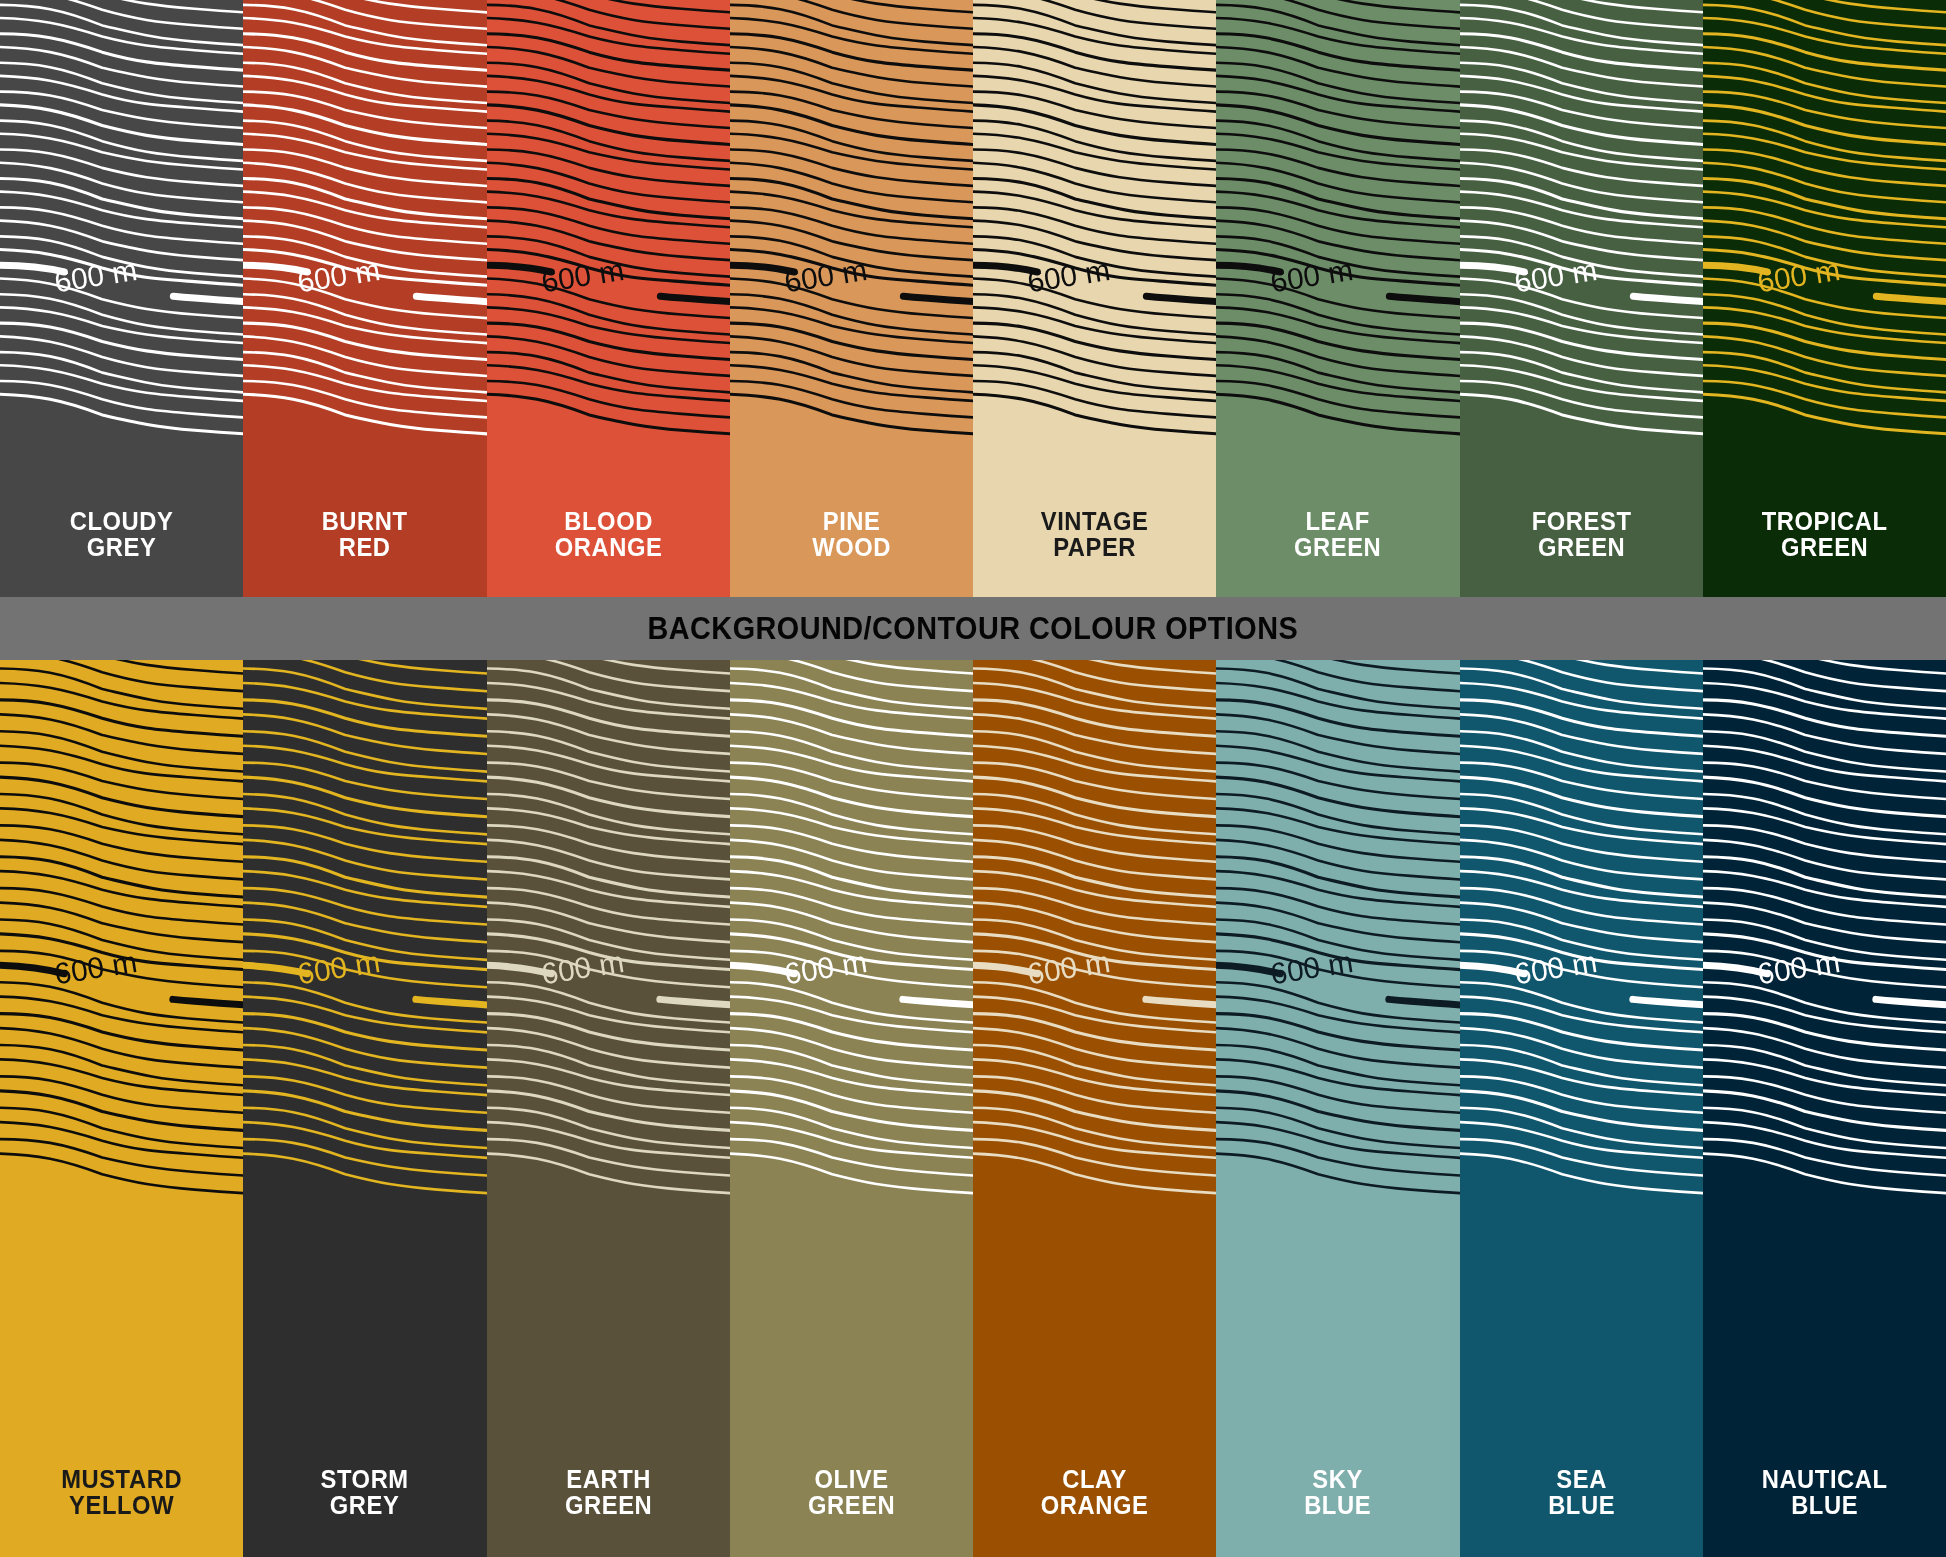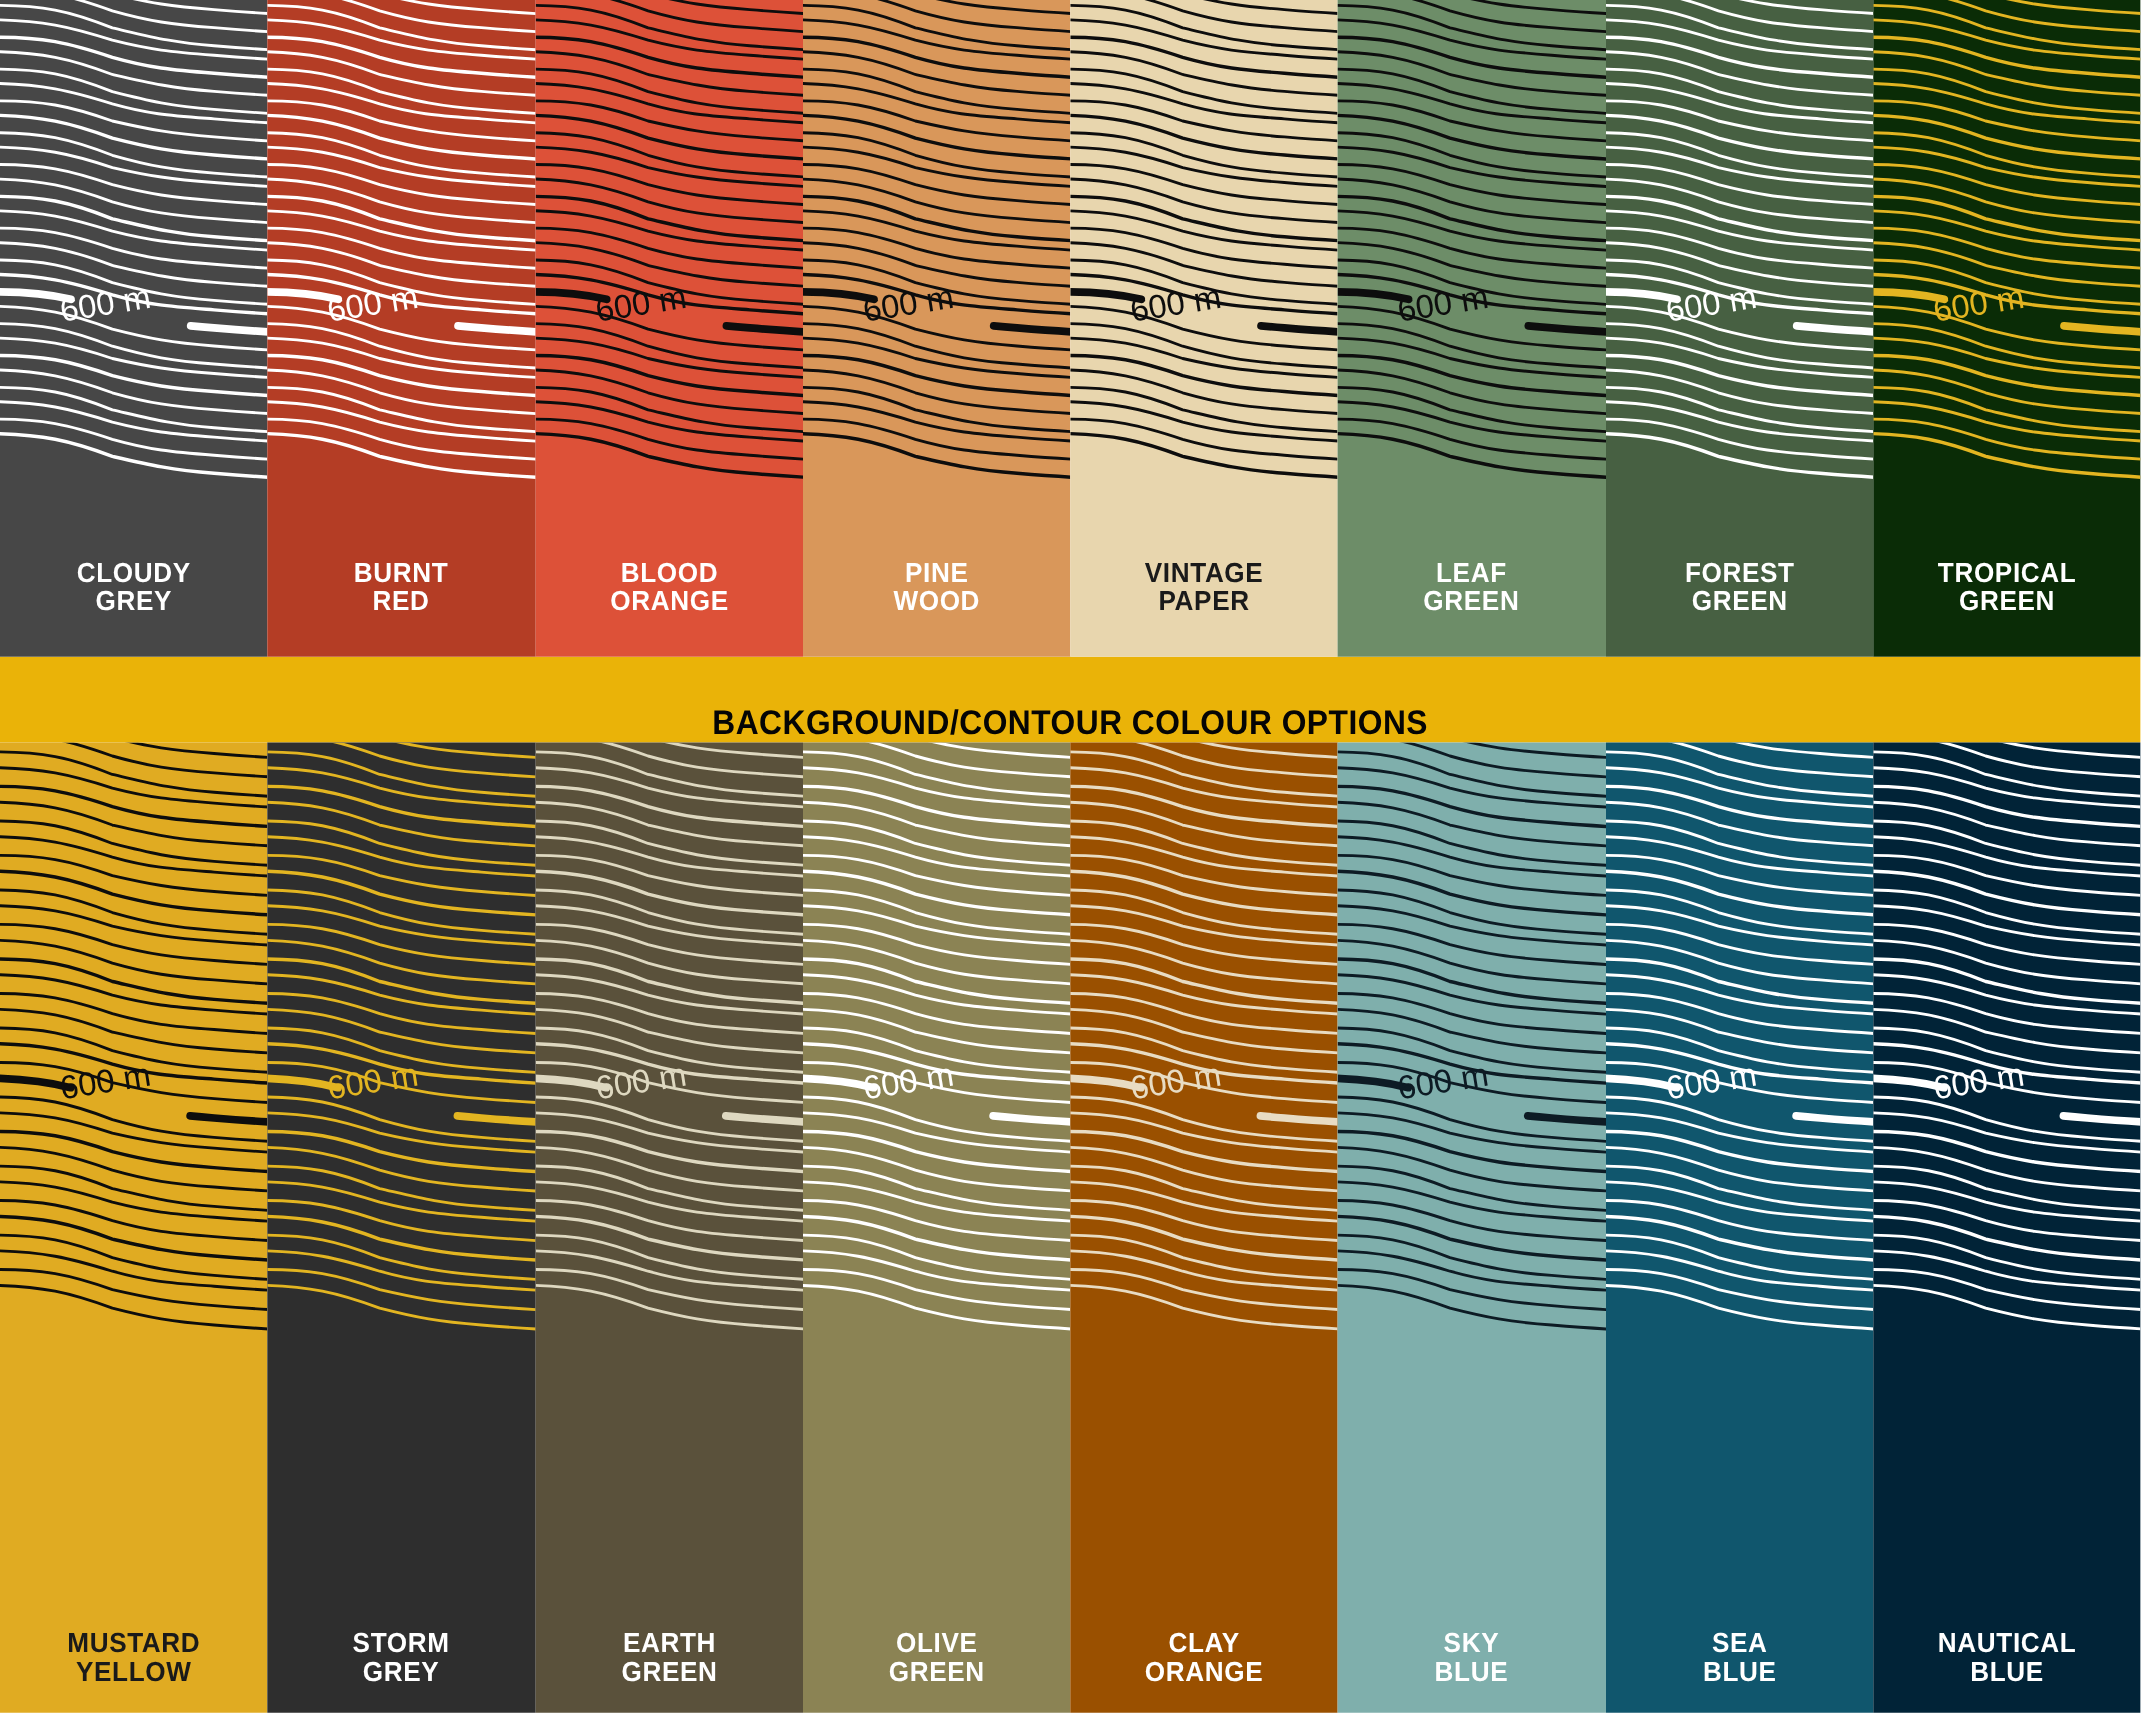--- a/index.html
+++ b/index.html
@@ -8,22 +8,22 @@
     background:#ffffff;
     font-family:"Liberation Sans", sans-serif;
   }
   #stage{ position:relative; width:1946px; height:1557px; background:#fff; }
 
   .swatch-row{ display:flex; width:1946px; }
   #row-top{ height:597px; }
   #row-bottom{ height:897px; }
 
   .banner{
-    height:78px; width:1946px; background:#eab308;
-    display:flex; align-items:flex-end; justify-content:center;
+    height:63px; width:1946px; background:#737373;
+    display:flex; align-items:center; justify-content:center;
   }
   .banner-text{
     font-size:31px; font-weight:700; letter-spacing:0.5px;
     color:#050505; white-space:nowrap;
     transform:scaleX(0.93); transform-origin:center;
     font-family:"Liberation Sans", sans-serif;
   }
 
   .swatch{
     position:relative; flex:1 1 0; height:100%; overflow:hidden;

